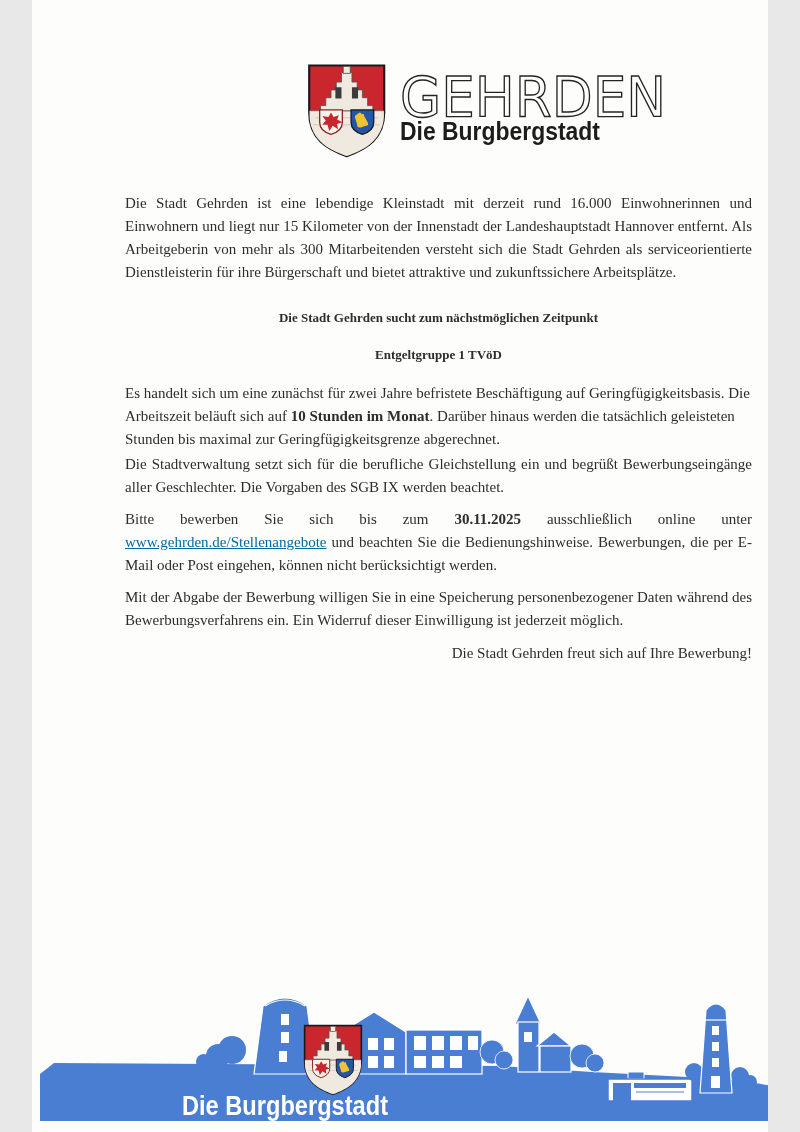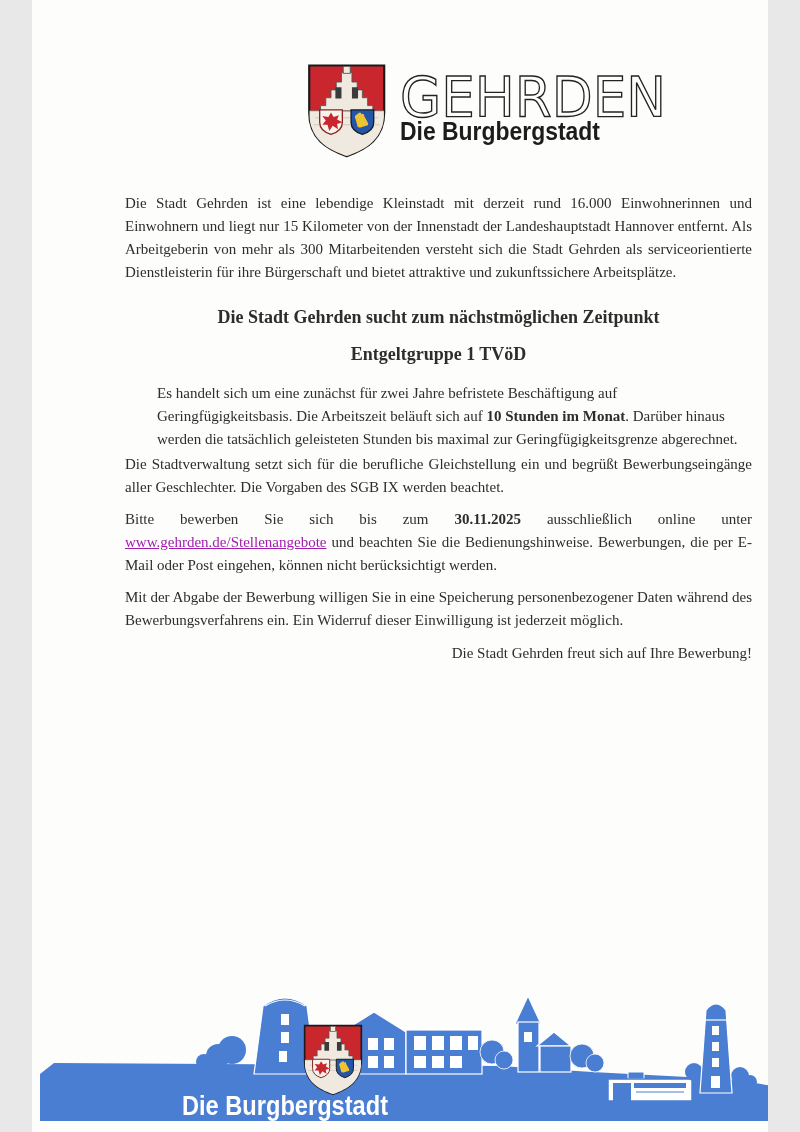--- a/index.html
+++ b/index.html
@@ -16,31 +16,31 @@
   .crest-header{position:absolute;left:271px;top:62px;width:94px;height:105px;}
   .logo-word{position:absolute;left:366px;top:70px;}
   .logo-sub{position:absolute;left:368px;top:118px;}
   
   .body-text{
     position:absolute;left:93px;top:192px;width:627px;
     font-size:15px;line-height:23px;font-family:Liberation Serif, serif;
   }
   .body-text p{margin:0 0 9px;text-align:justify;}
   p.intro{margin-bottom:22px;}
-  p.left-aligned{text-align:left;margin-left:32px;}
+  p.left-aligned{text-align:left;}
   p.befristung{margin-bottom:2px;}
   p.aufgabe{margin-bottom:8px;}
   .doc-heading{
     margin:0 0 14px;text-align:center;font-weight:bold;
-    font-size:18px;line-height:23px;
+    font-size:13px;line-height:23px;
   }
   .doc-heading.underlined{text-decoration:underline;}
   .doc-heading.last{margin-bottom:16px;}
   b{font-weight:bold;}
-  .doc-link{color:#a21caf;text-decoration:underline;cursor:pointer;}
+  .doc-link{color:#0369a1;text-decoration:underline;cursor:pointer;}
   p.closing{text-align:right;margin-top:10px;}
   
   .footer-art{position:absolute;left:0;top:990px;width:800px;height:142px;}
   .footer-tagline{position:absolute;left:150px;top:1088px;width:240px;height:36px;}
   .hidden-defs{position:absolute;width:0;height:0;overflow:hidden;}
 </style>
 </head>
 <body>
 
 <svg class="hidden-defs" aria-hidden="true">

